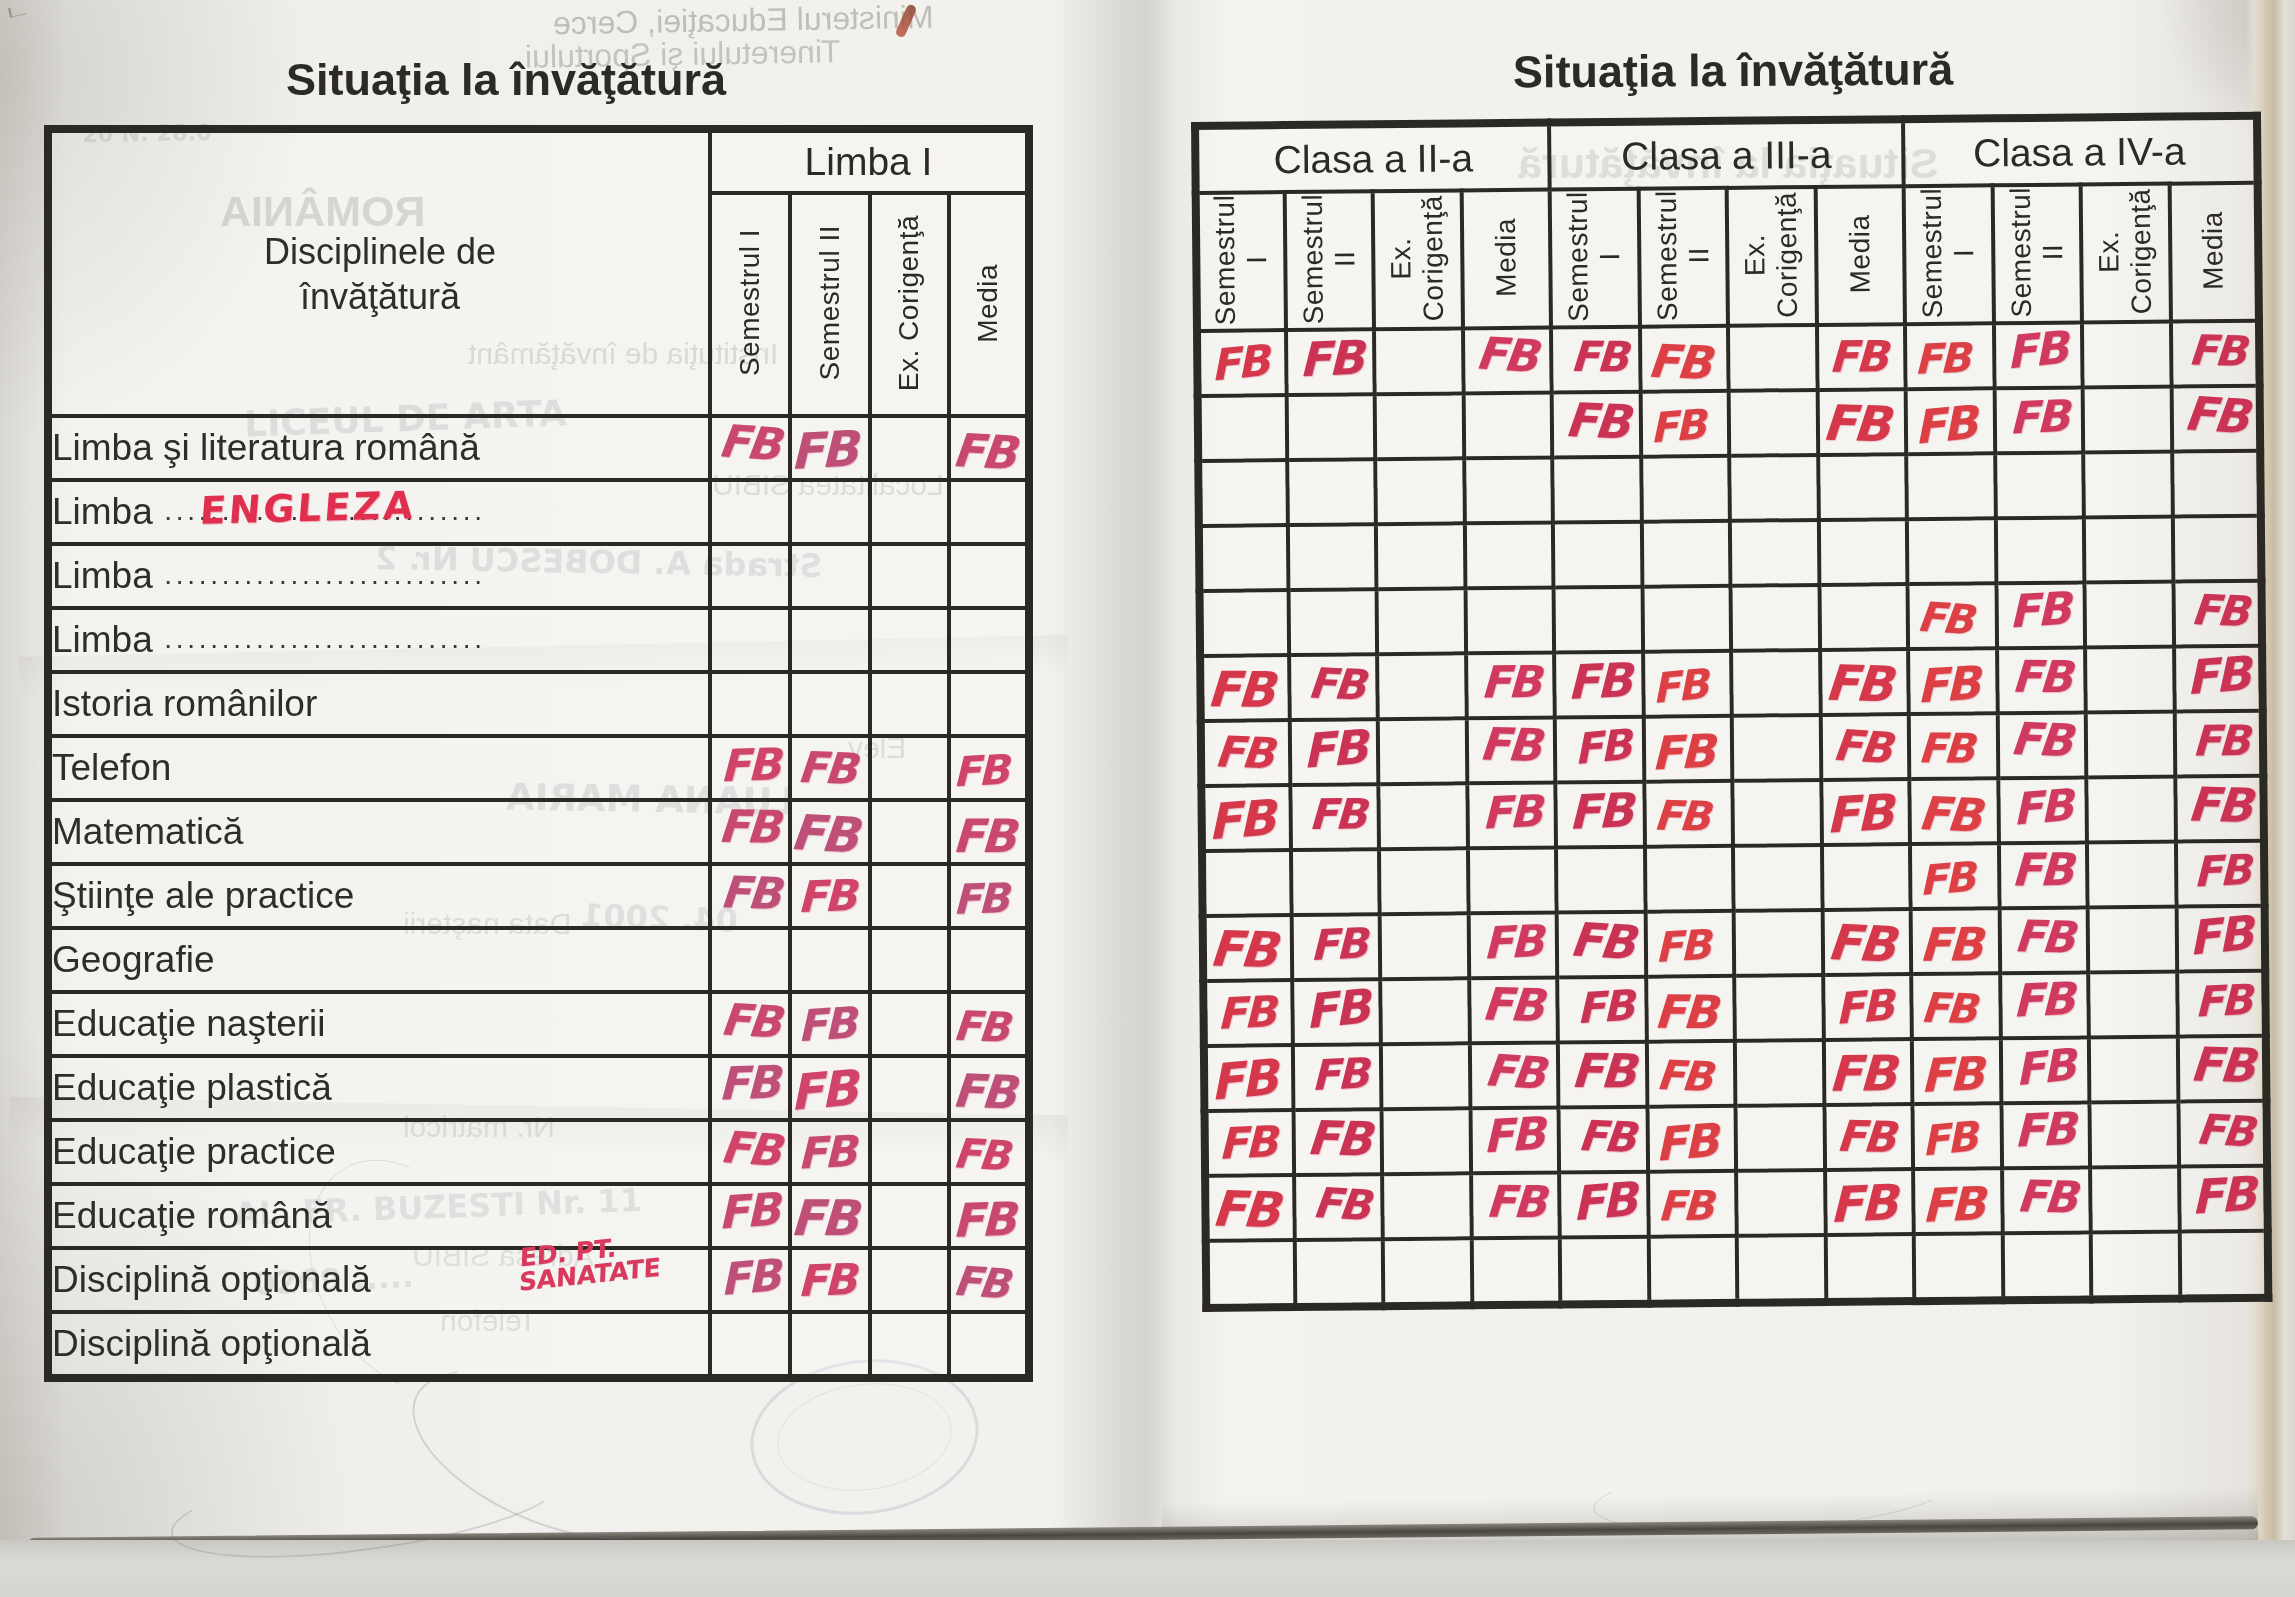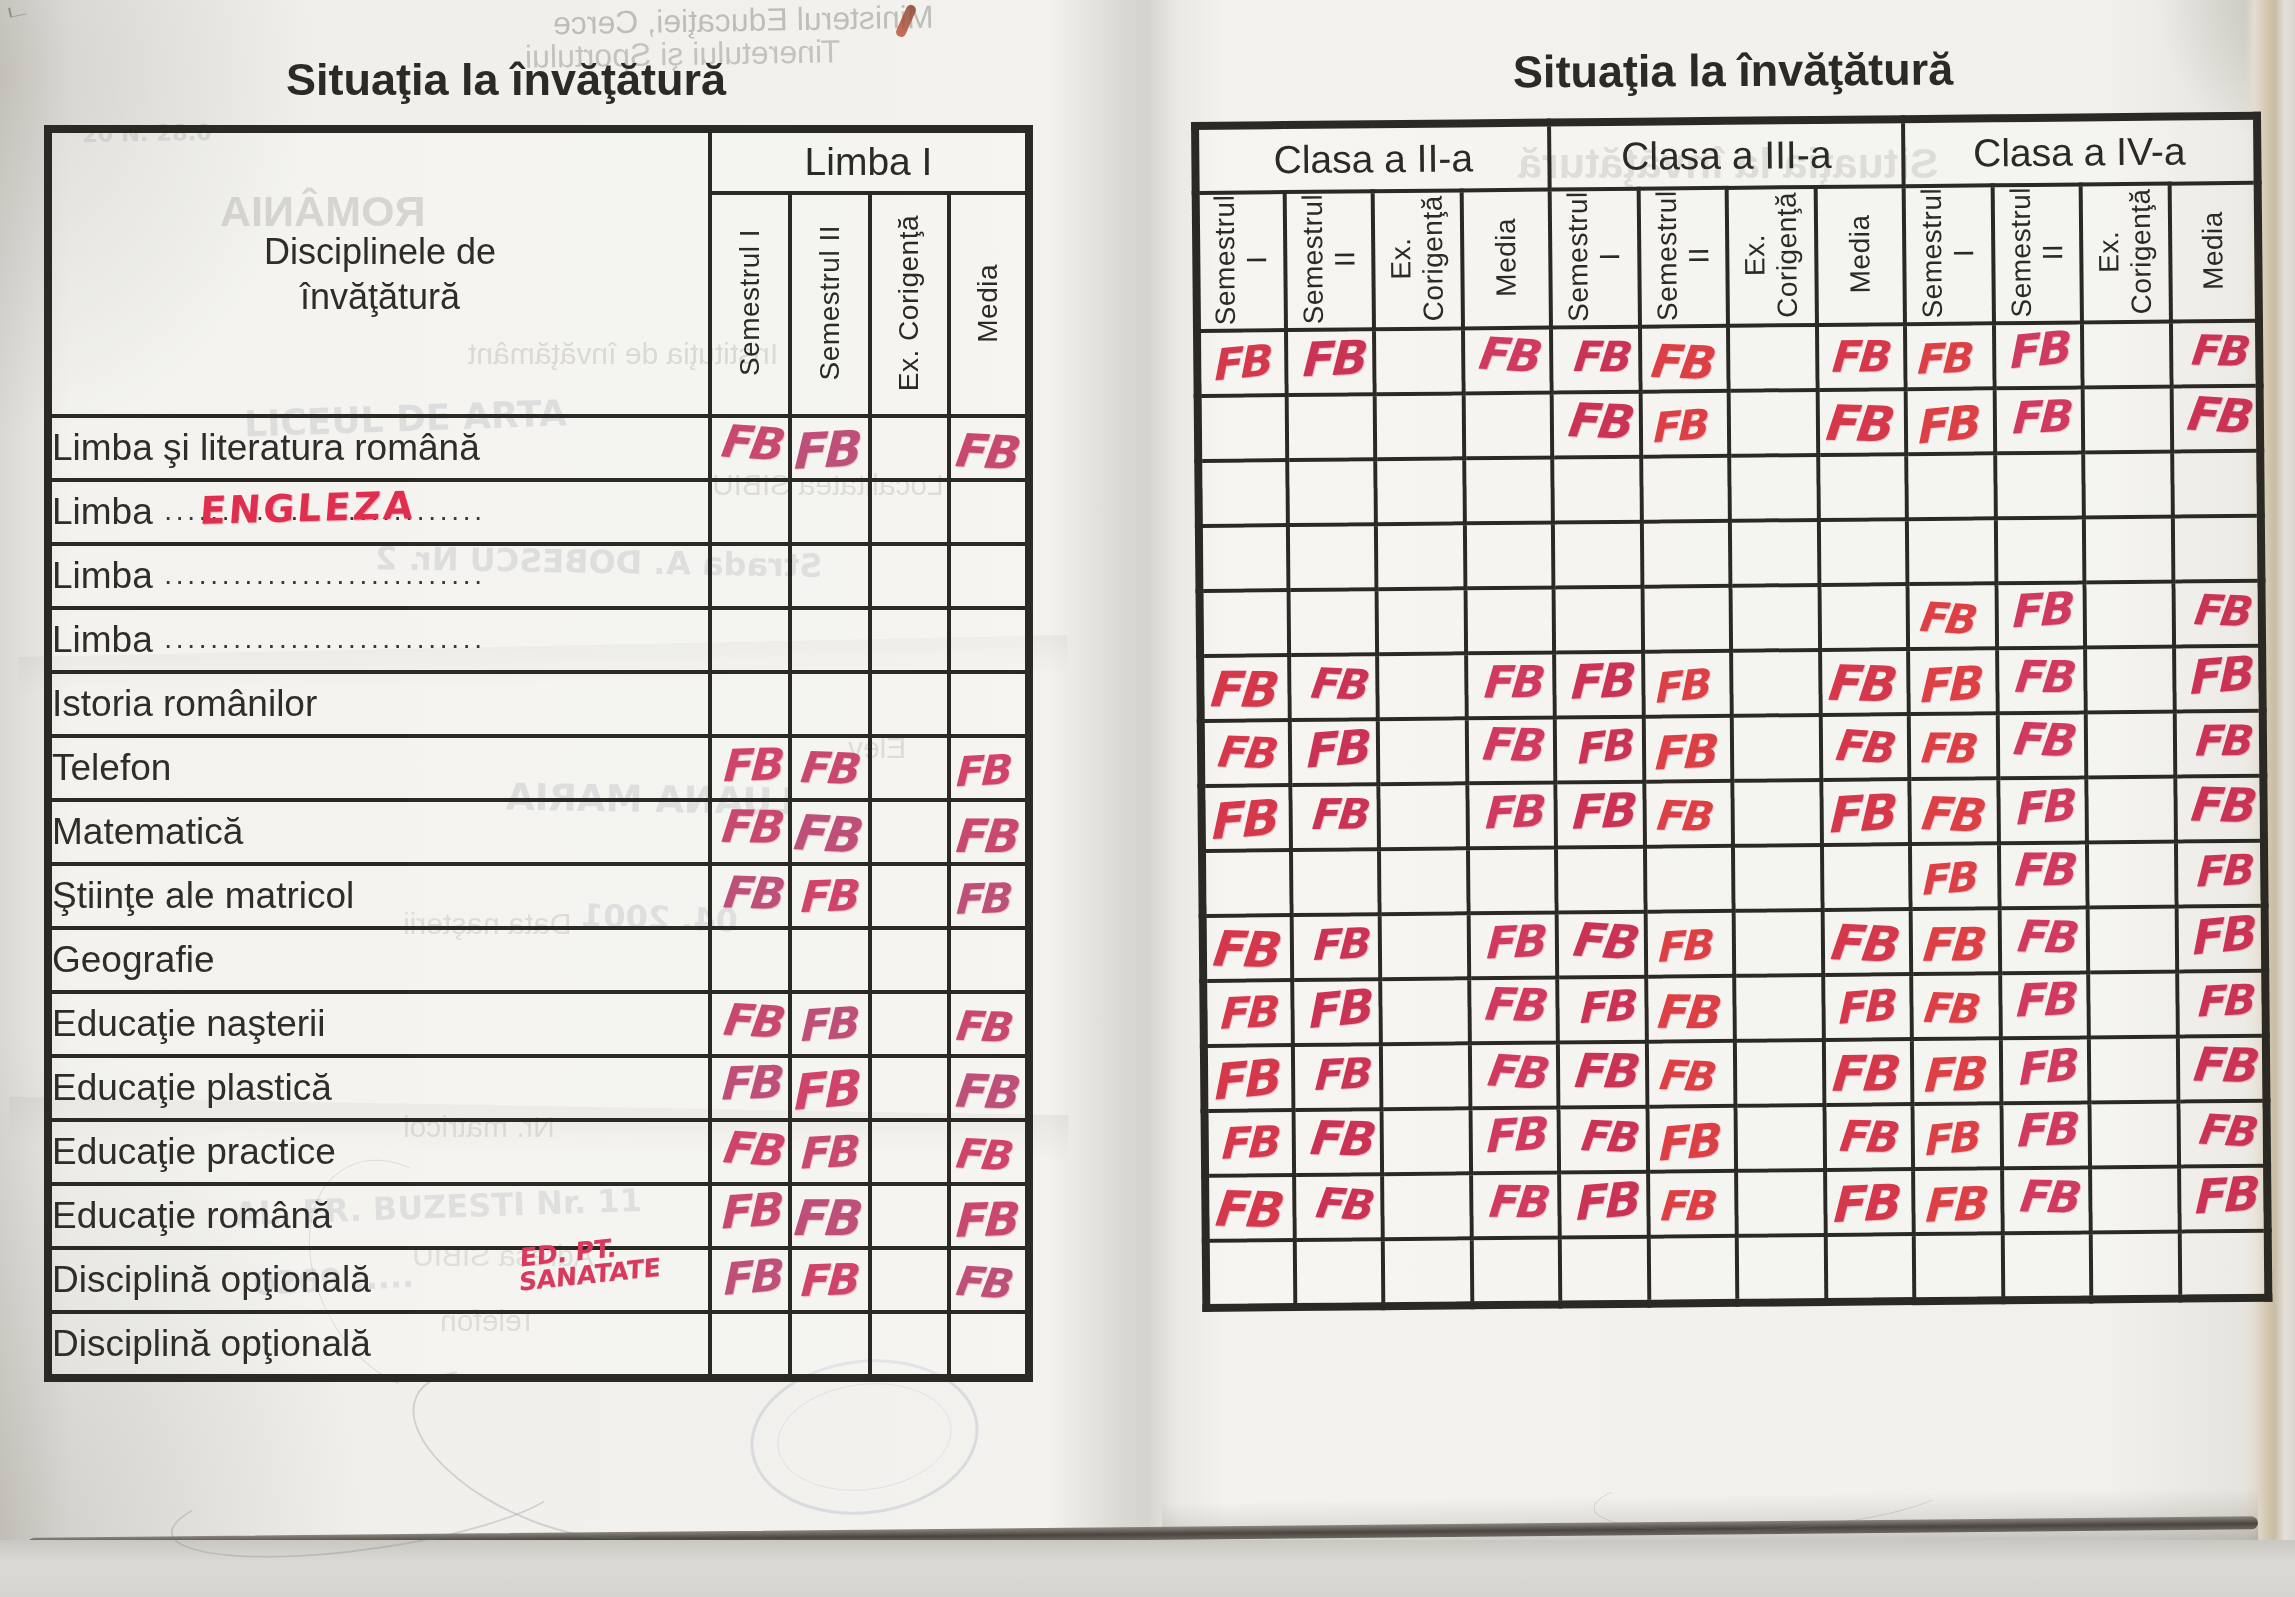--- a/index.html
+++ b/index.html
@@ -176,21 +176,21 @@
           <td class="grade"><span class="fb" style="color: rgb(207, 68, 104); font-size: 41px; transform: translate(-4.7px, 2.8px) rotate(-3deg) skewX(-6deg);">FB</span></td>
         </tr>
         <tr>
           <td class="subject"><span>Matematică</span></td>
           <td class="grade"><span class="fb" style="color: rgb(200, 72, 111); font-size: 45px; transform: translate(1.9px, -5.6px) rotate(1deg) skewX(-6deg);">FB</span></td>
           <td class="grade"><span class="fb" style="color: rgb(189, 79, 120); font-size: 49px; transform: translate(-2.8px, 1.9px) rotate(3deg) skewX(-6deg);">FB</span></td>
           <td class="grade"></td>
           <td class="grade"><span class="fb" style="color: rgb(200, 72, 111); font-size: 46px; transform: translate(-1.9px, 3.7px) rotate(0deg) skewX(-6deg);">FB</span></td>
         </tr>
         <tr>
-          <td class="subject"><span>Ştiinţe ale matricol</span></td>
+          <td class="subject"><span>Ştiinţe ale practice</span></td>
           <td class="grade"><span class="fb" style="color: rgb(189, 79, 120); font-size: 44px; transform: translate(2.8px, -2.8px) rotate(2deg) skewX(-6deg);">FB</span></td>
           <td class="grade"><span class="fb" style="color: rgb(207, 68, 104); font-size: 43px; transform: translate(0px, 0px) rotate(-2deg) skewX(-6deg);">FB</span></td>
           <td class="grade"></td>
           <td class="grade"><span class="fb" style="color: rgb(189, 79, 120); font-size: 41px; transform: translate(-4.7px, 2.8px) rotate(-2deg) skewX(-6deg);">FB</span></td>
         </tr>
         <tr>
           <td class="subject"><span>Geografie</span></td>
           <td class="grade"></td>
           <td class="grade"></td>
           <td class="grade"></td>

